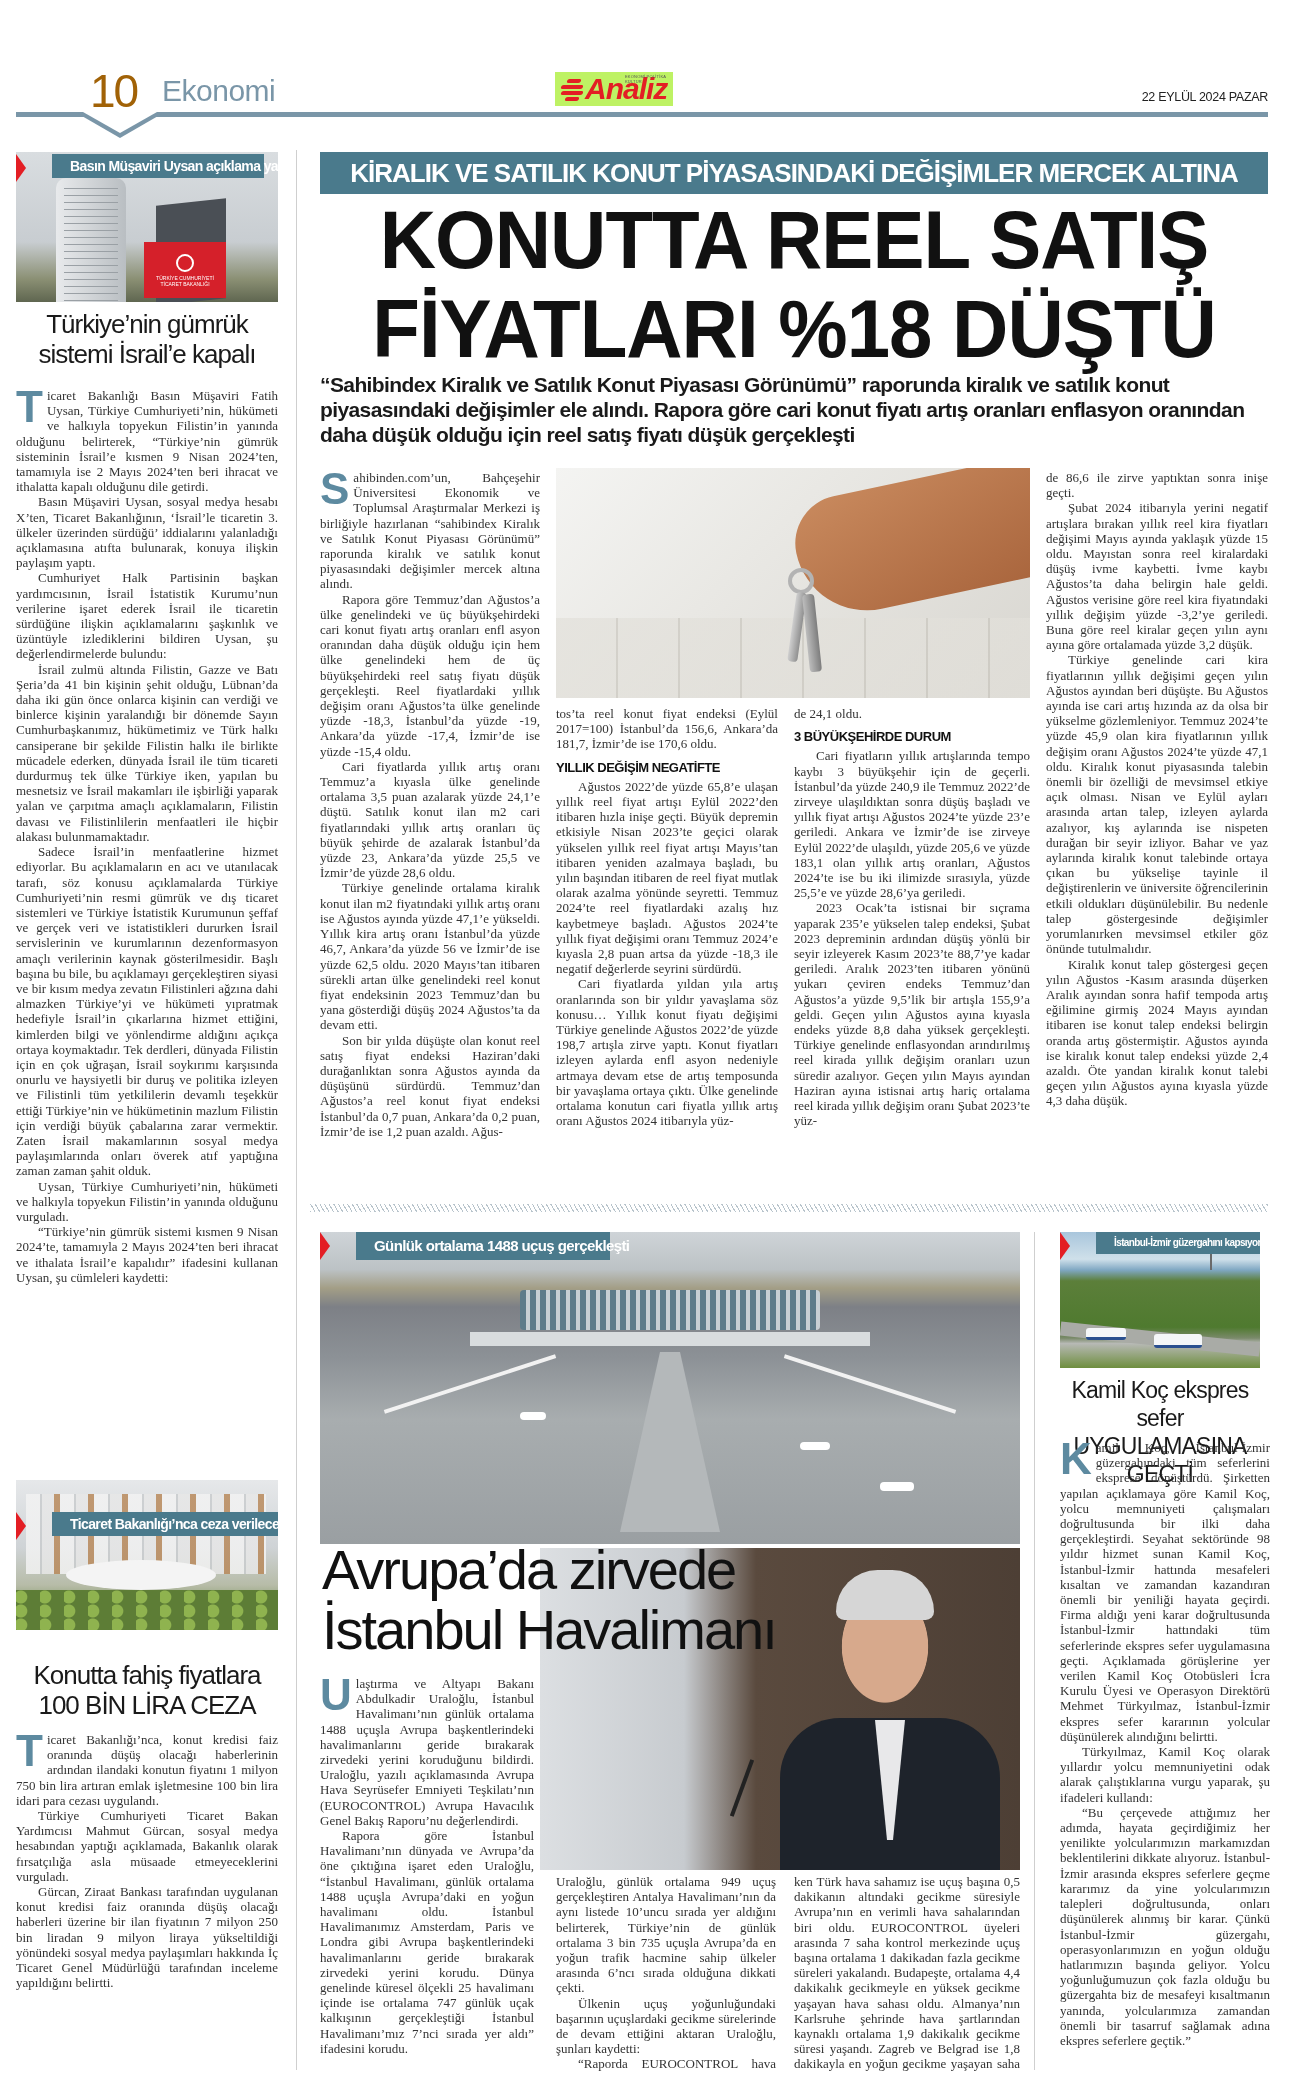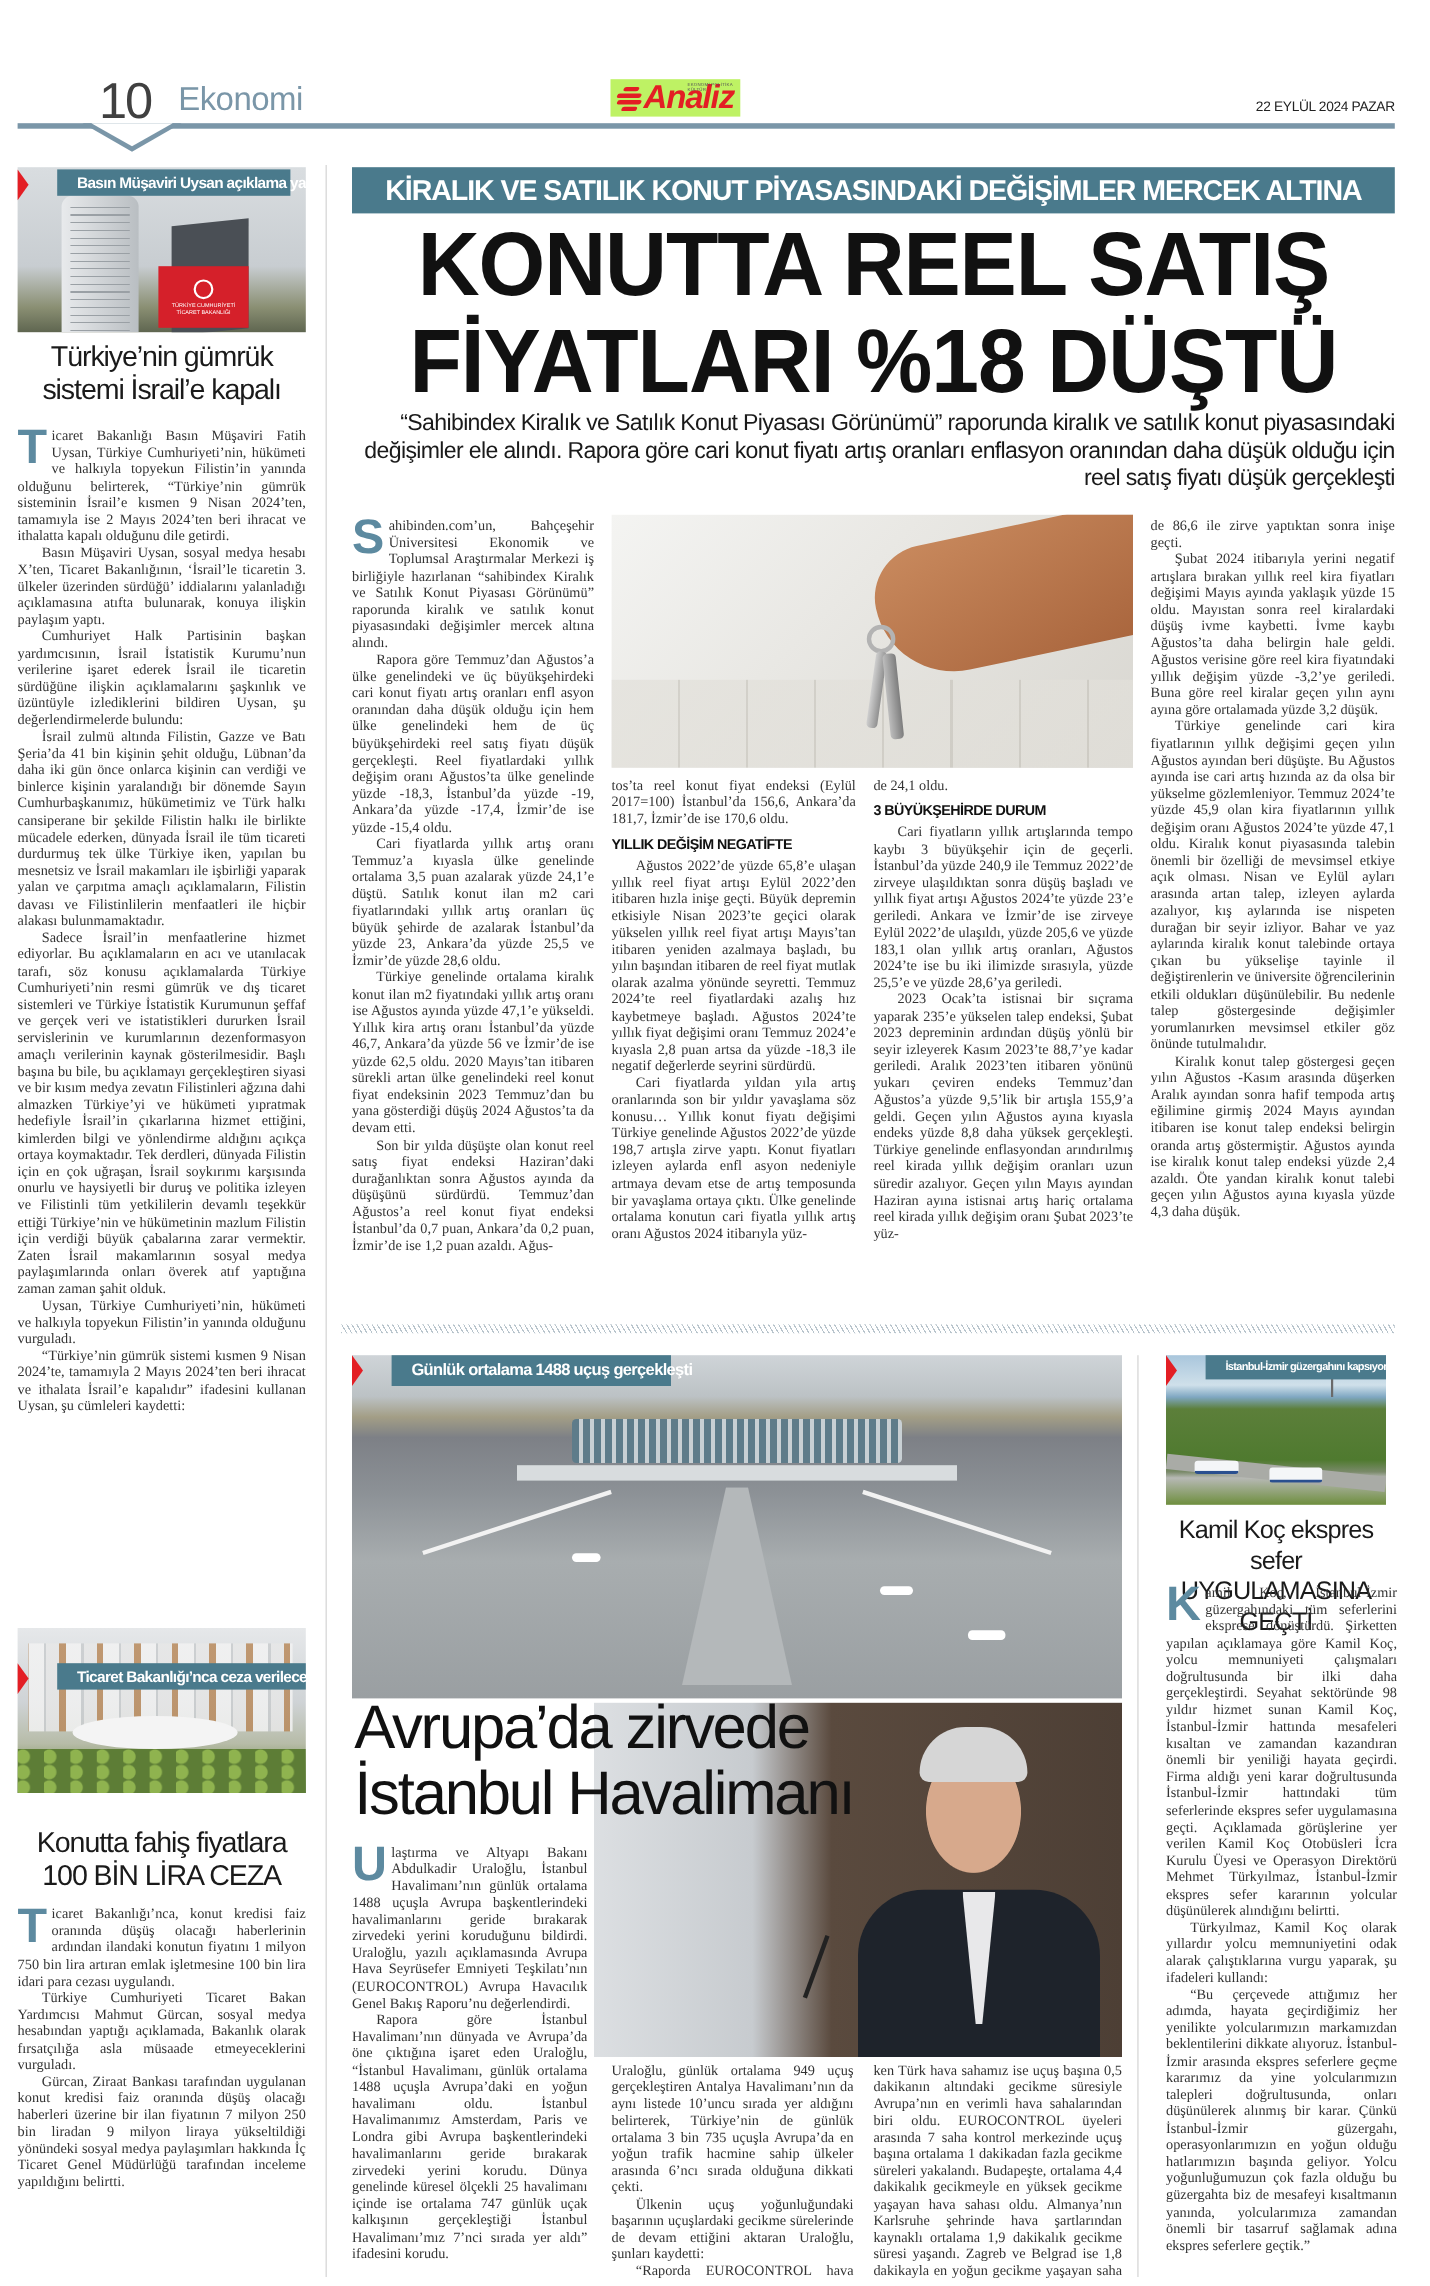--- a/index.html
+++ b/index.html
@@ -3,21 +3,21 @@
 <meta charset="utf-8">
 <style>
   * { box-sizing: border-box; margin: 0; padding: 0; }
   html, body { width: 1300px; height: 2078px; background: #ffffff; overflow: hidden; }
   body { position: relative; font-family: "Liberation Serif", serif; color: #2a2a2a; }
 
   .abs { position: absolute; }
   .sans { font-family: "Liberation Sans", sans-serif; }
 
   
-  .page-num { left: 90px; top: 68px; font-family: "Liberation Sans", sans-serif; font-size: 46px; color: #404040; font-weight: 300; letter-spacing: -2px; line-height: 1; text-align: right; }
+  .page-num { left: 90px; top: 68px; font-family: "Liberation Sans", sans-serif; font-size: 46px; color: #a16207; font-weight: 300; letter-spacing: -2px; line-height: 1; text-align: right; }
   .section-name { left: 162px; top: 76px; font-family: "Liberation Sans", sans-serif; font-size: 30px; color: #7a96a8; letter-spacing: -0.5px; line-height: 1; }
   .head-notch { left: 75px; top: 112px; width: 0; height: 0; border-left: 45px solid transparent; border-right: 45px solid transparent; border-top: 26px solid #7a96a8; }
   .head-notch-inner { left: 83px; top: 112px; width: 0; height: 0; border-left: 37px solid transparent; border-right: 37px solid transparent; border-top: 21px solid #ffffff; }
   .head-notch-bar { left: 16px; top: 112px; width: 1252px; height: 5px; background: #7a96a8; }
   .logo { left: 555px; top: 72px; height: 34px; display: flex; align-items: center; background: #bef264; padding: 0 6px 0 4px; }
   .logo-mark { width: 26px; height: 30px; position: relative; }
   .logo-mark span { position: absolute; left: 2px; width: 22px; height: 4px; background: #e31e24; border-radius: 3px; transform: skewX(-20deg); }
   .logo-text { font-family: "Liberation Sans", sans-serif; font-weight: 900; font-size: 30px; color: #e31e24; letter-spacing: -1px; line-height: 1; font-style: italic; }
   .logo-tag { position: absolute; left: 70px; top: 2px; font-size: 4px; color: #555; font-family: "Liberation Sans", sans-serif; letter-spacing: 0.2px; }
   .date { right: 32px; top: 90px; font-family: "Liberation Sans", sans-serif; font-size: 12.5px; color: #222; letter-spacing: -0.3px; }
@@ -35,21 +35,21 @@
   .col { position: absolute; }
   .vrule { position: absolute; width: 1px; background: #cfcfcf; }
   .hatch { position: absolute; height: 8px; background: repeating-linear-gradient(60deg, #b8c4cc 0 1px, transparent 1px 4px); }
 
   
   .left-title { font-family: "Liberation Sans", sans-serif; font-size: 26px; line-height: 30px; color: #1a1a1a; text-align: center; letter-spacing: -1px; }
 
   
   .main-kicker { left: 320px; top: 152px; width: 948px; height: 42px; background: #4a7a8c; color: #fff; font-family: "Liberation Sans", sans-serif; font-weight: 700; font-size: 26px; line-height: 42px; text-align: center; letter-spacing: -1px; }
   .main-head { left: 320px; top: 196px; width: 948px; text-align: center; font-family: "Liberation Sans", sans-serif; font-weight: 900; font-size: 78px; line-height: 84px; color: #111; letter-spacing: -1px; transform: scaleY(1.05); transform-origin: top; }
-  .main-deck { left: 320px; top: 372px; width: 948px; text-align: right; font-family: "Liberation Sans", sans-serif; font-size: 21px; line-height: 25px; color: #1a1a1a; letter-spacing: -0.6px; }
+  .main-deck { left: 320px; top: 372px; width: 948px; text-align: left; font-family: "Liberation Sans", sans-serif; font-size: 21px; line-height: 25px; color: #1a1a1a; letter-spacing: -0.6px; font-weight: bold; }
 
   
   .air-title { left: 322px; top: 1540px; width: 560px; font-family: "Liberation Sans", sans-serif; font-size: 56px; line-height: 60px; color: #111; letter-spacing: -2px; z-index: 3; }
 
   .kamil-title { font-family: "Liberation Sans", sans-serif; font-size: 23px; line-height: 28px; color: #1a1a1a; text-align: center; letter-spacing: -0.8px; }
 </style>
 </head>
 <body>
 
 <div class="abs page-num">10</div>

